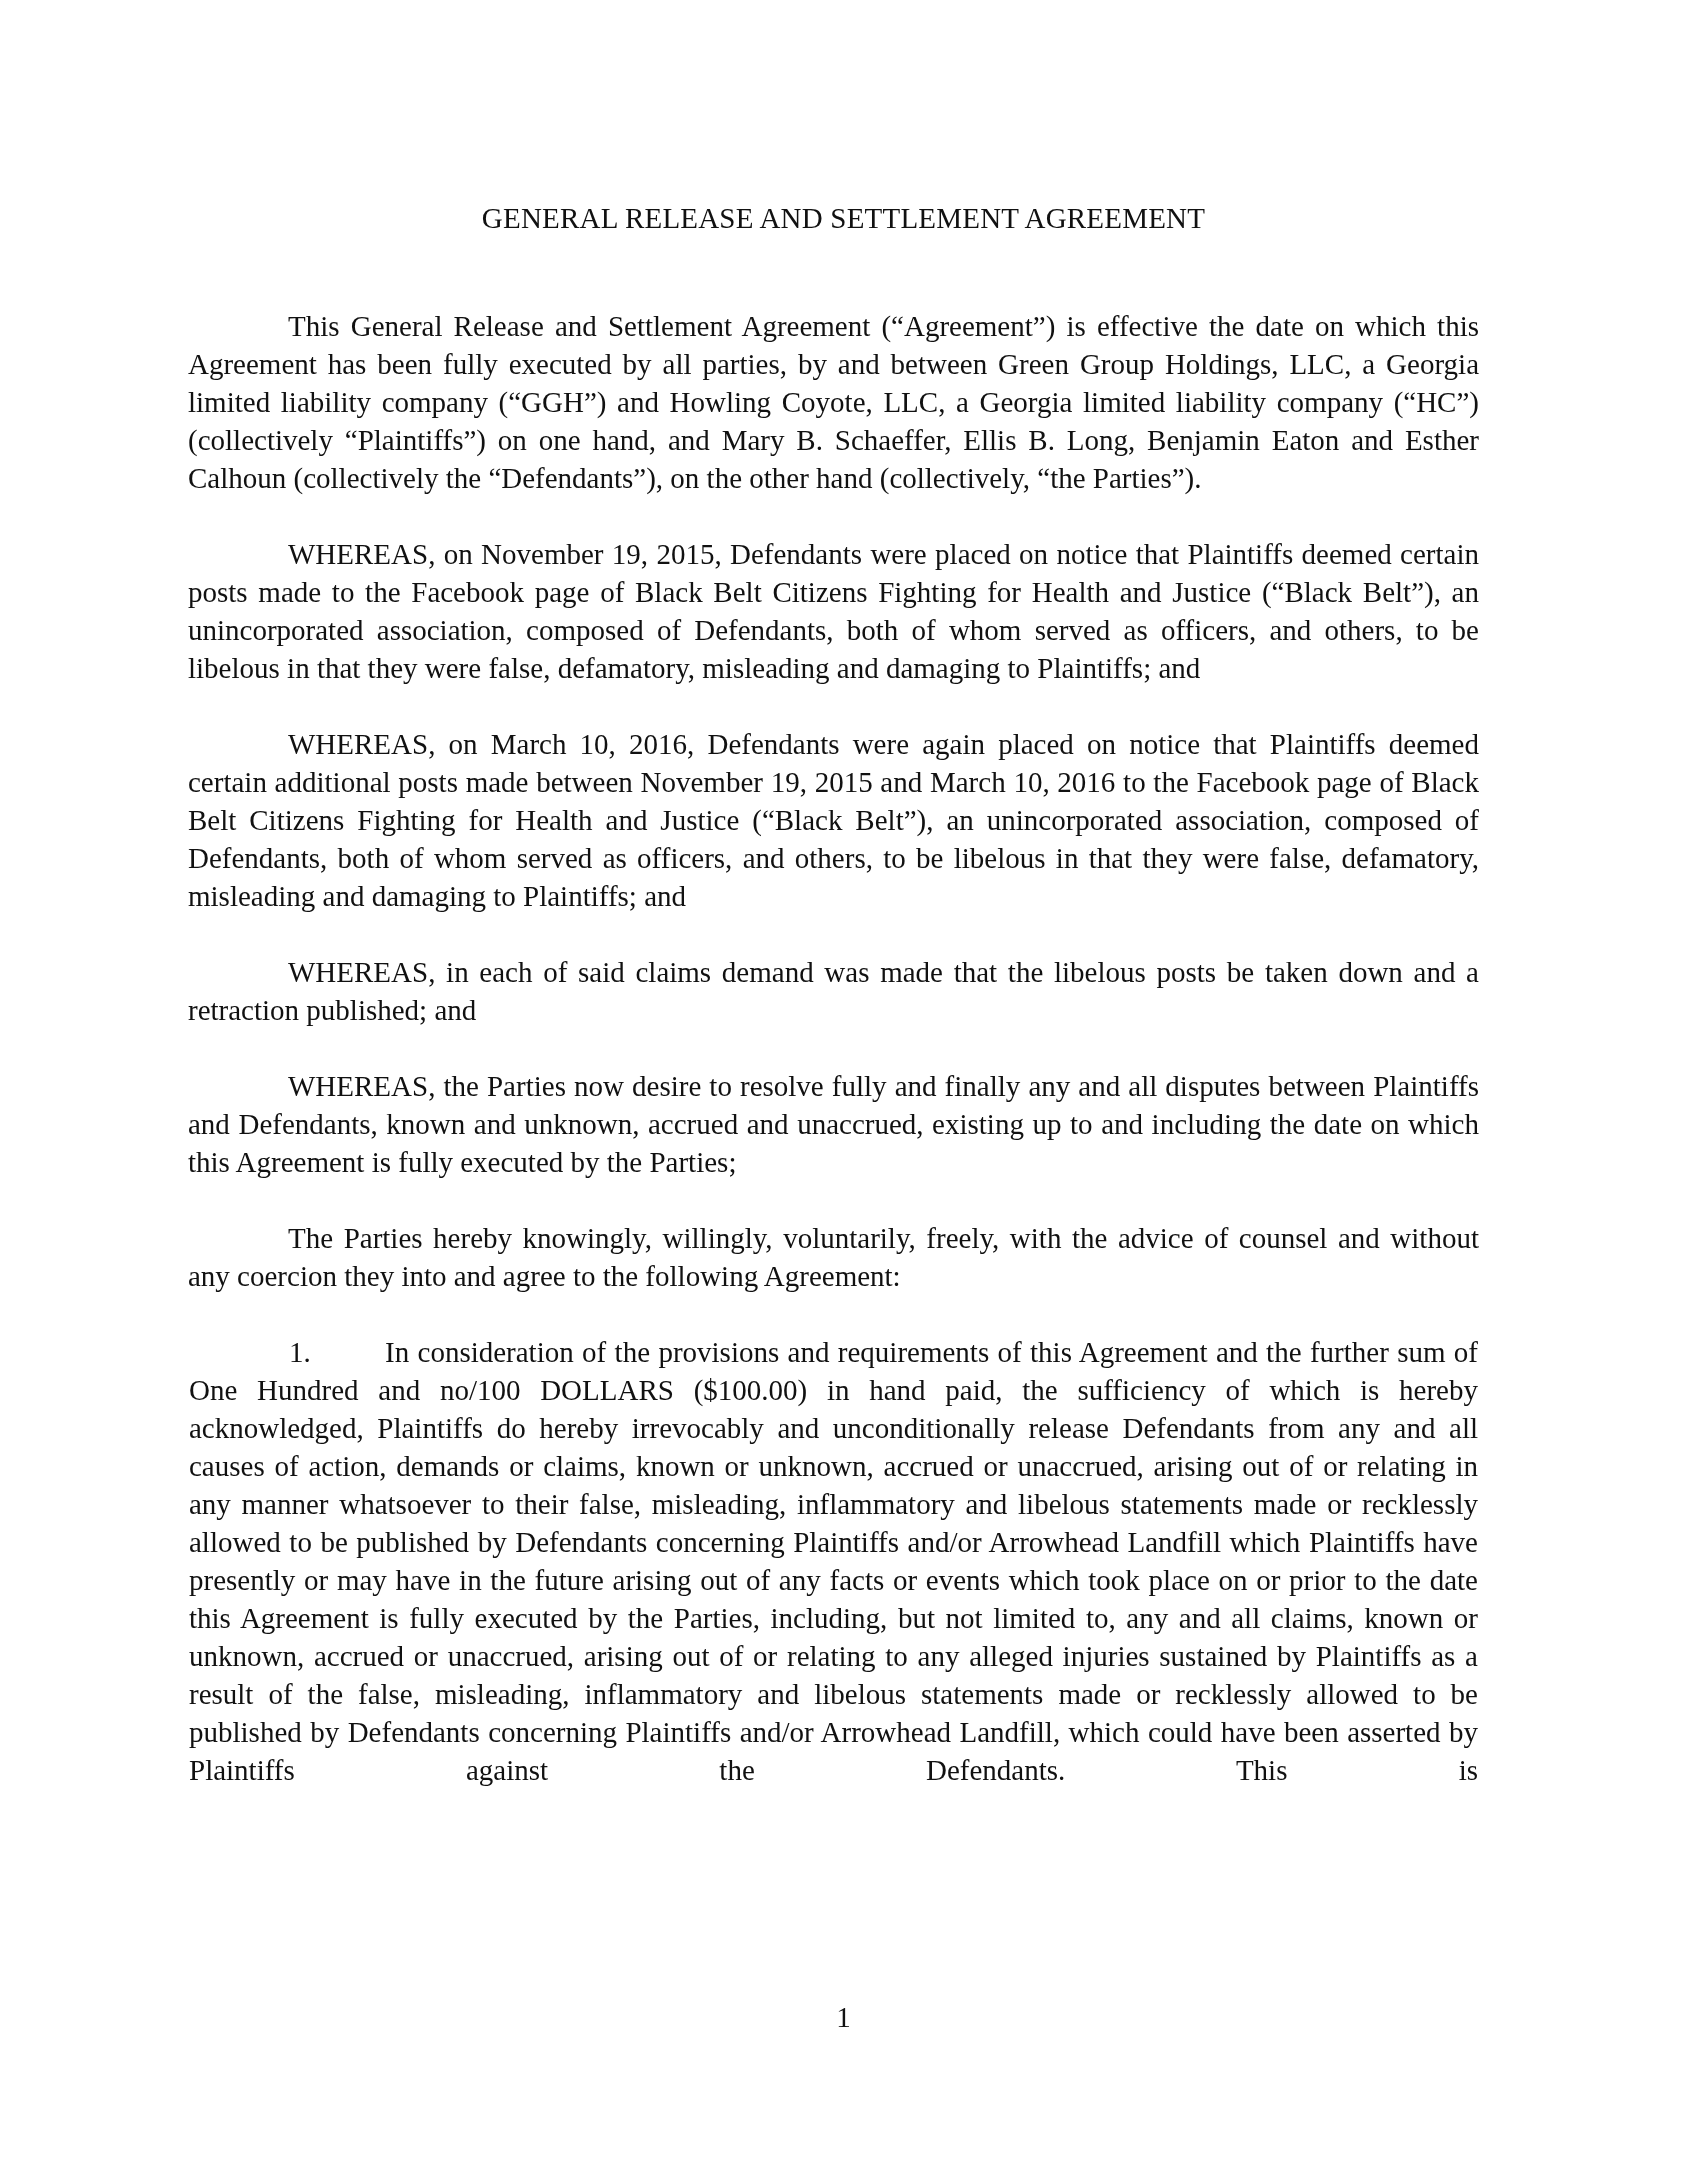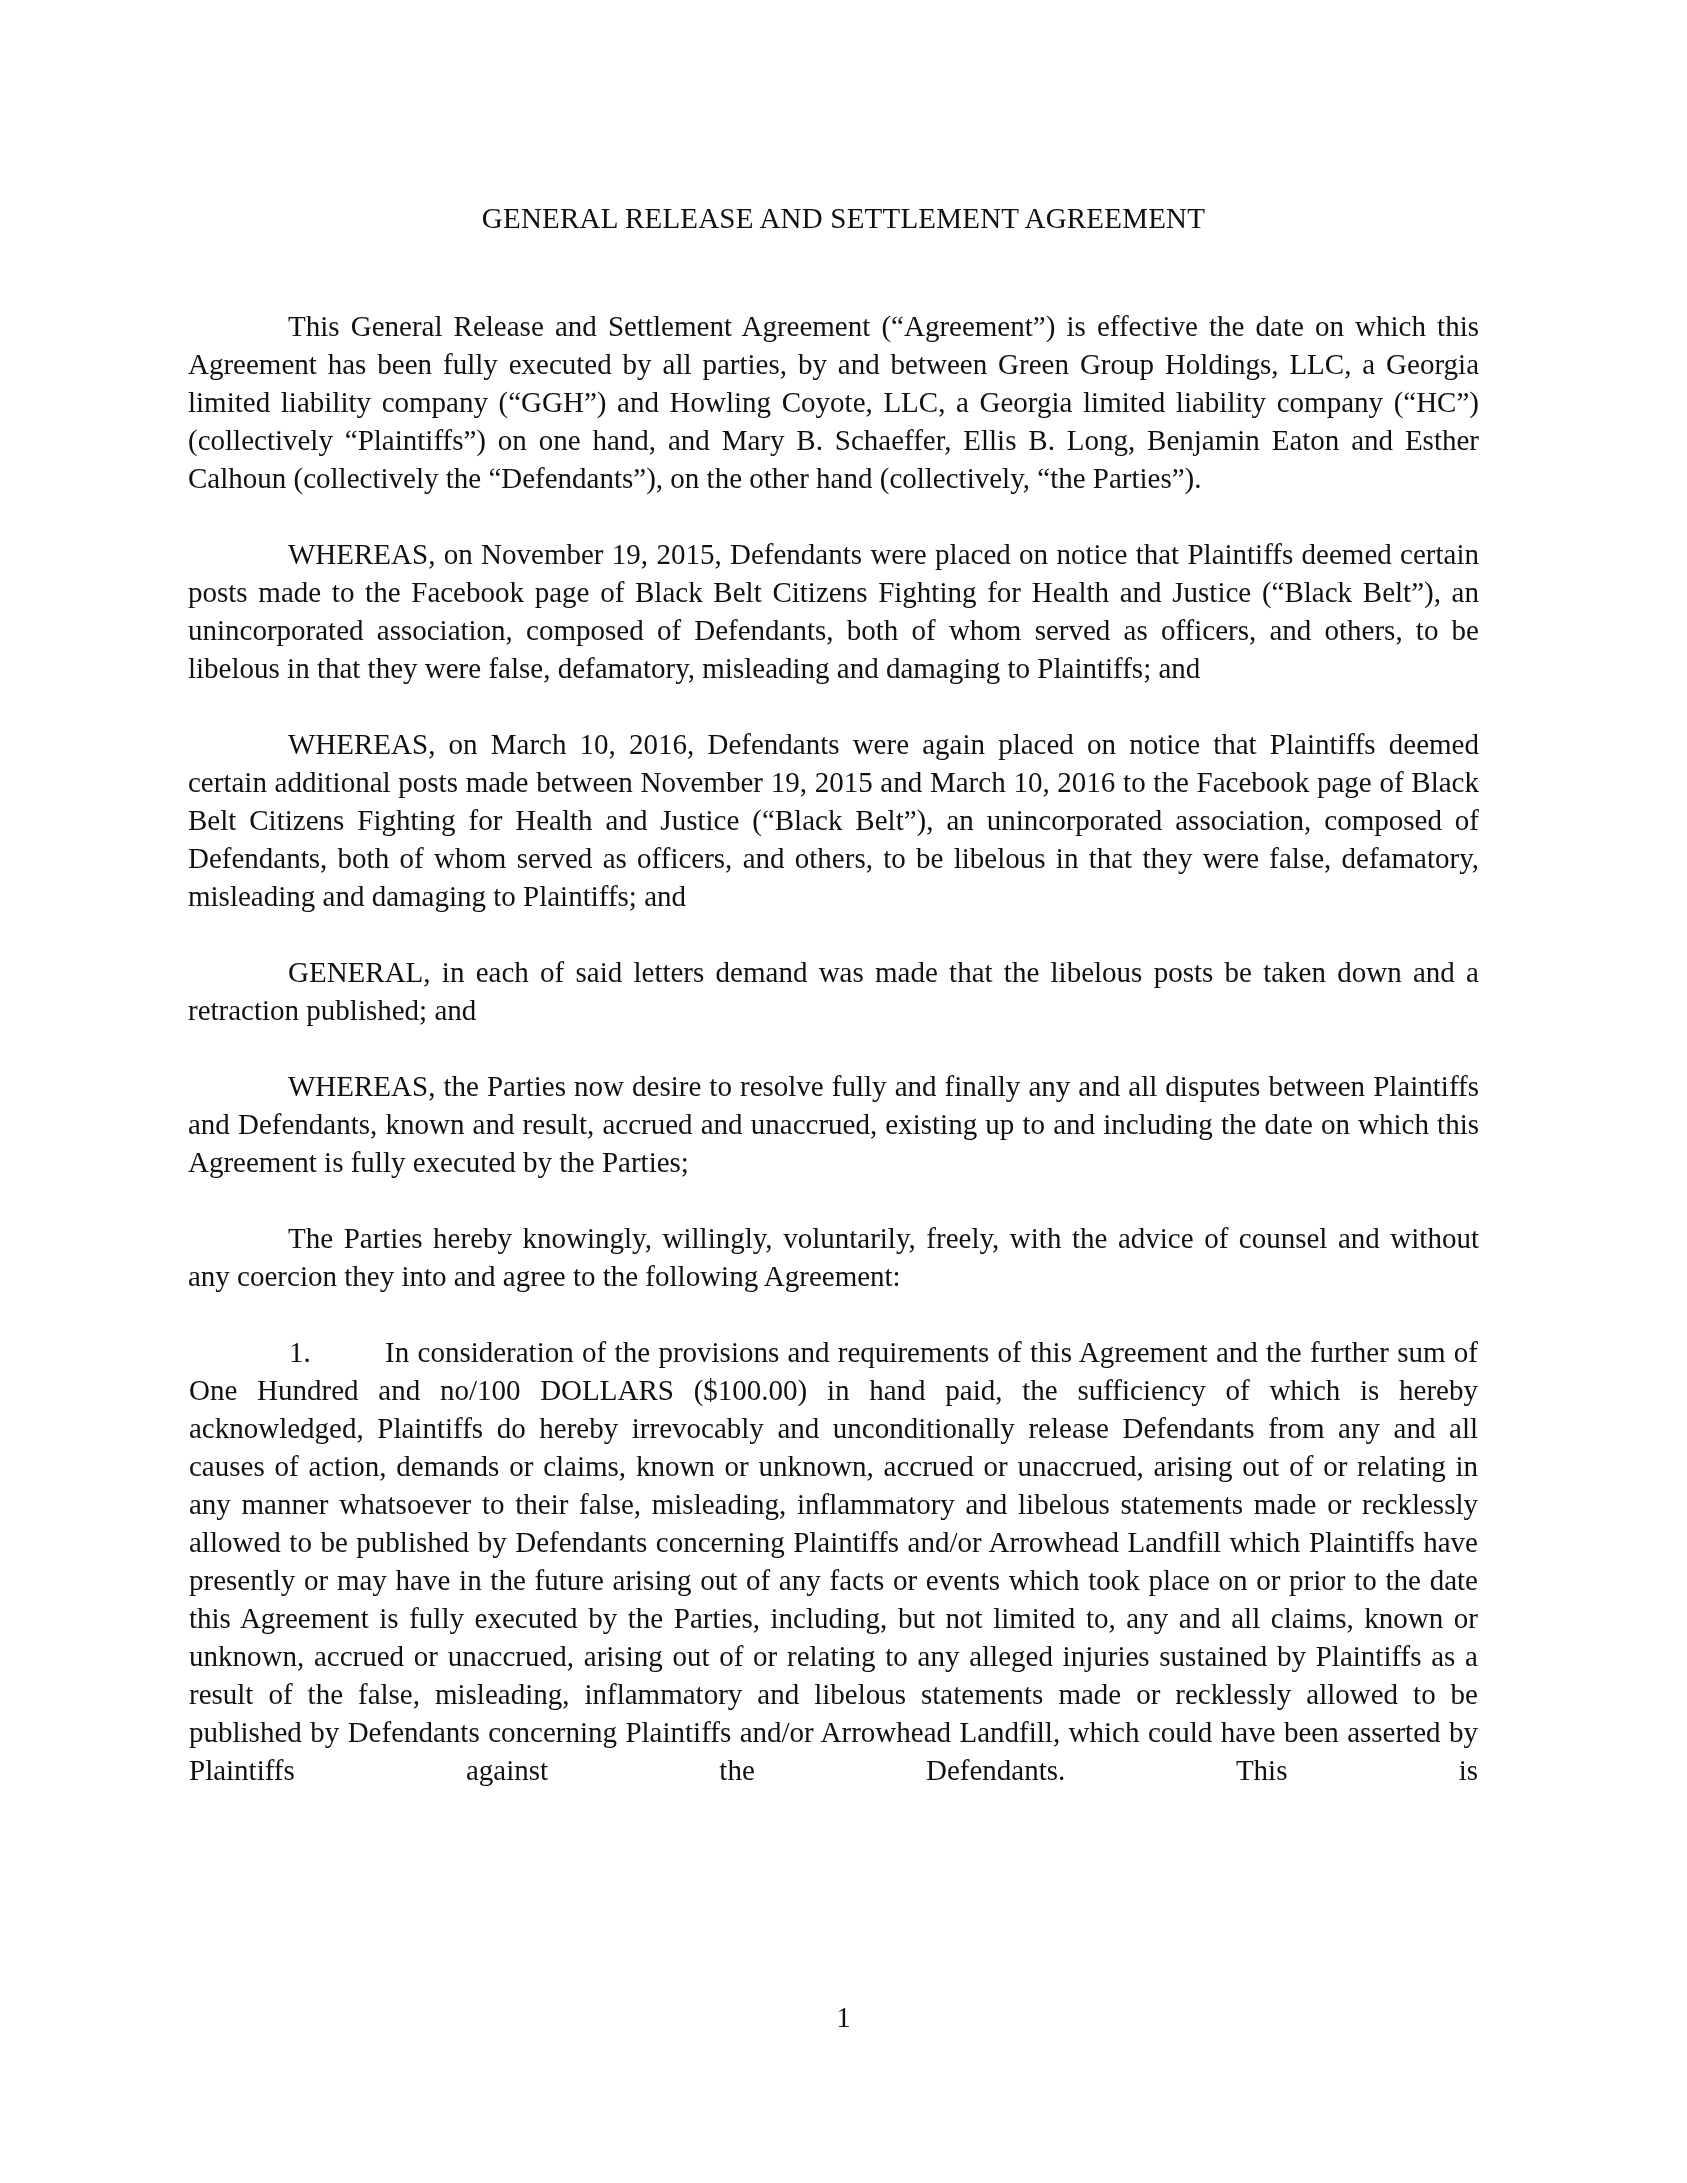--- a/index.html
+++ b/index.html
@@ -72,21 +72,21 @@
 </head>
 <body>
 
 <div class="page">
   <h1 class="title">GENERAL RELEASE AND SETTLEMENT AGREEMENT</h1>
 
   <div class="body">
     <p class="para">This General Release and Settlement Agreement (“Agreement”) is effective the date on which this Agreement has been fully executed by all parties, by and between Green Group Holdings, LLC, a Georgia limited liability company (“GGH”) and Howling Coyote, LLC, a Georgia limited liability company (“HC”) (collectively “Plaintiffs”) on one hand, and Mary B. Schaeffer, Ellis B. Long, Benjamin Eaton and Esther Calhoun (collectively the “Defendants”), on the other hand (collectively, “the Parties”).</p>
     <p class="para">WHEREAS, on November 19, 2015, Defendants were placed on notice that Plaintiffs deemed certain posts made to the Facebook page of Black Belt Citizens Fighting for Health and Justice (“Black Belt”), an unincorporated association, composed of Defendants, both of whom served as officers, and others, to be libelous in that they were false, defamatory, misleading and damaging to Plaintiffs; and</p>
     <p class="para">WHEREAS, on March 10, 2016, Defendants were again placed on notice that Plaintiffs deemed certain additional posts made between November 19, 2015 and March 10, 2016 to the Facebook page of Black Belt Citizens Fighting for Health and Justice (“Black Belt”), an unincorporated association, composed of Defendants, both of whom served as officers, and others, to be libelous in that they were false, defamatory, misleading and damaging to Plaintiffs; and</p>
-    <p class="para">GENERAL, in each of said letters demand was made that the libelous posts be taken down and a retraction published; and</p>
-    <p class="para">WHEREAS, the Parties now desire to resolve fully and finally any and all disputes between Plaintiffs and Defendants, known and result, accrued and unaccrued, existing up to and including the date on which this Agreement is fully executed by the Parties;</p>
+    <p class="para">WHEREAS, in each of said claims demand was made that the libelous posts be taken down and a retraction published; and</p>
+    <p class="para">WHEREAS, the Parties now desire to resolve fully and finally any and all disputes between Plaintiffs and Defendants, known and unknown, accrued and unaccrued, existing up to and including the date on which this Agreement is fully executed by the Parties;</p>
     <p class="para">The Parties hereby knowingly, willingly, voluntarily, freely, with the advice of counsel and without any coercion they into and agree to the following Agreement:</p>
     <p class="numbered"><span class="item-num">1.</span><span>In consideration of the provisions and requirements of this Agreement and the further sum of One Hundred and no/100 DOLLARS ($100.00) in hand paid, the sufficiency of which is hereby acknowledged, Plaintiffs do hereby irrevocably and unconditionally release Defendants from any and all causes of action, demands or claims, known or unknown, accrued or unaccrued, arising out of or relating in any manner whatsoever to their false, misleading, inflammatory and libelous statements made or recklessly allowed to be published by Defendants concerning Plaintiffs and/or Arrowhead Landfill which Plaintiffs have presently or may have in the future arising out of any facts or events which took place on or prior to the date this Agreement is fully executed by the Parties, including, but not limited to, any and all claims, known or unknown, accrued or unaccrued, arising out of or relating to any alleged injuries sustained by Plaintiffs as a result of the false, misleading, inflammatory and libelous statements made or recklessly allowed to be published by Defendants concerning Plaintiffs and/or Arrowhead Landfill, which could have been asserted by Plaintiffs against the Defendants. This is</span></p>
   </div>
 
   <div class="page-number">1</div>
 </div>
 
 
 </body></html>

